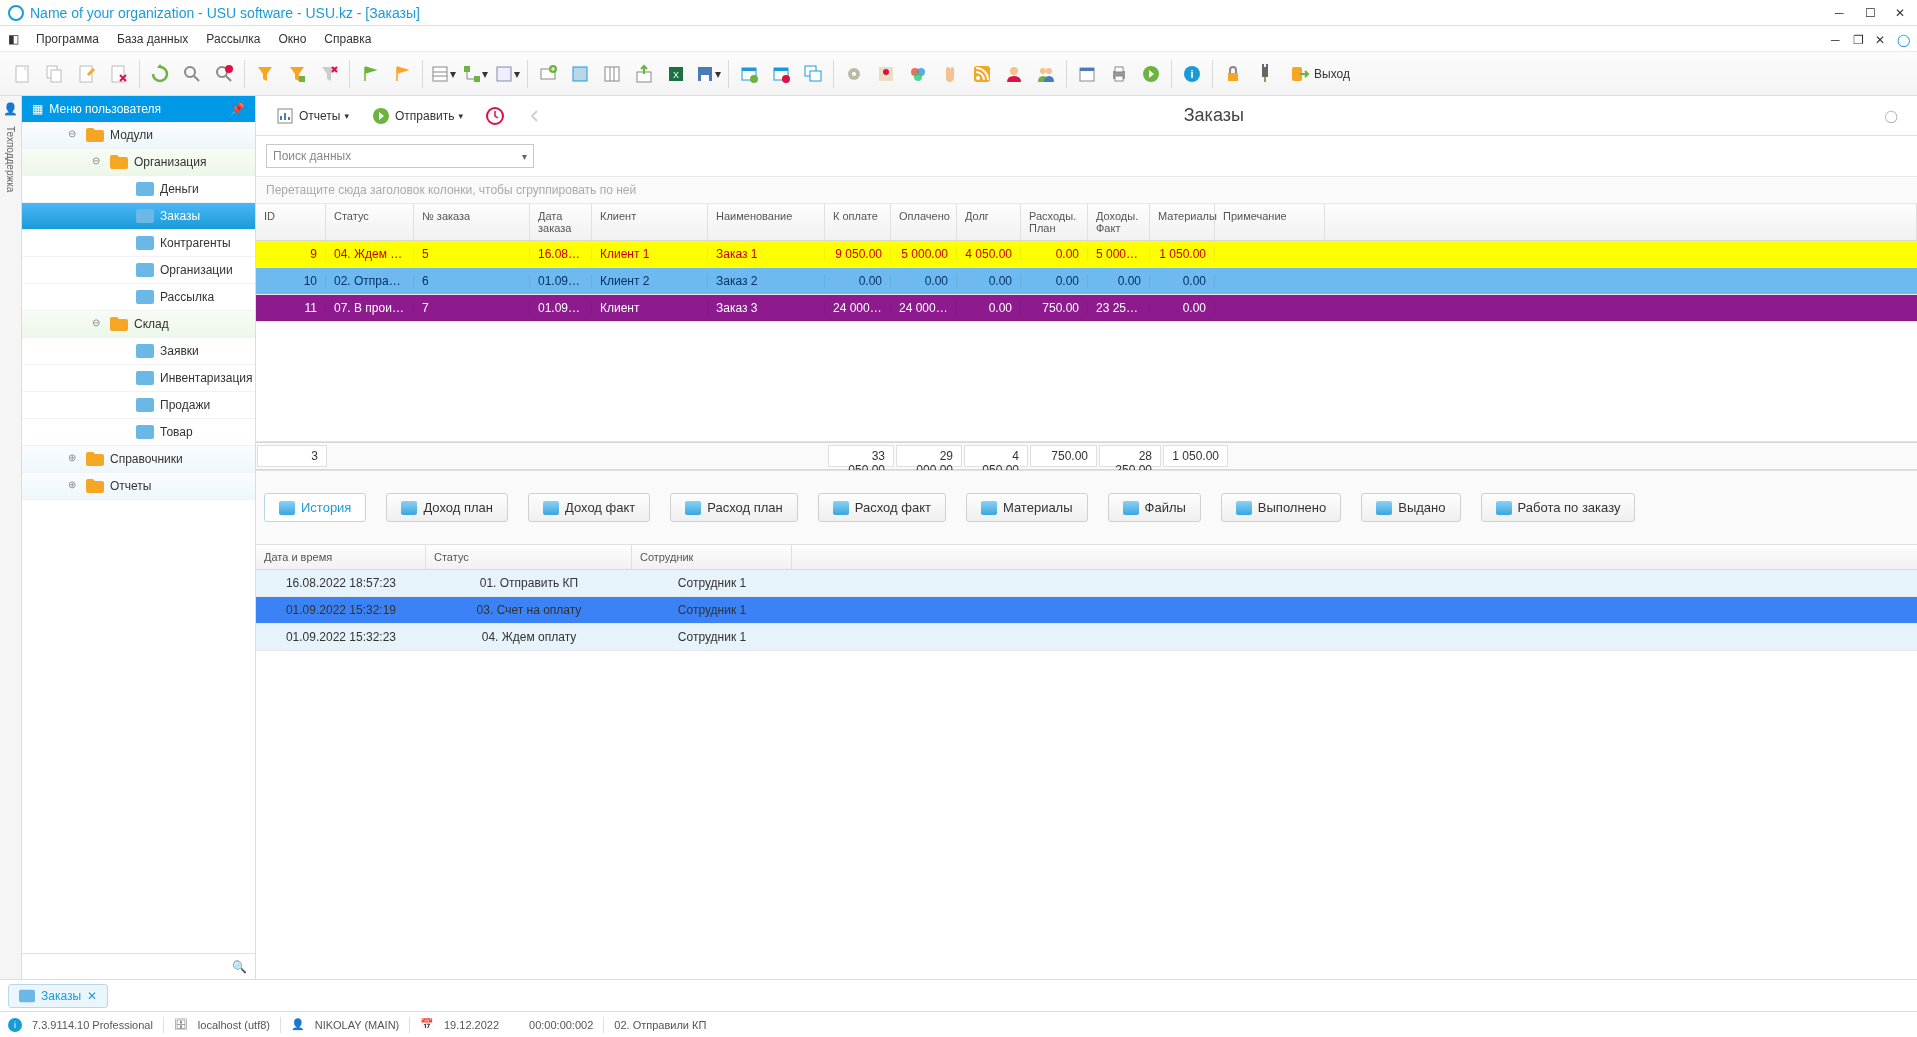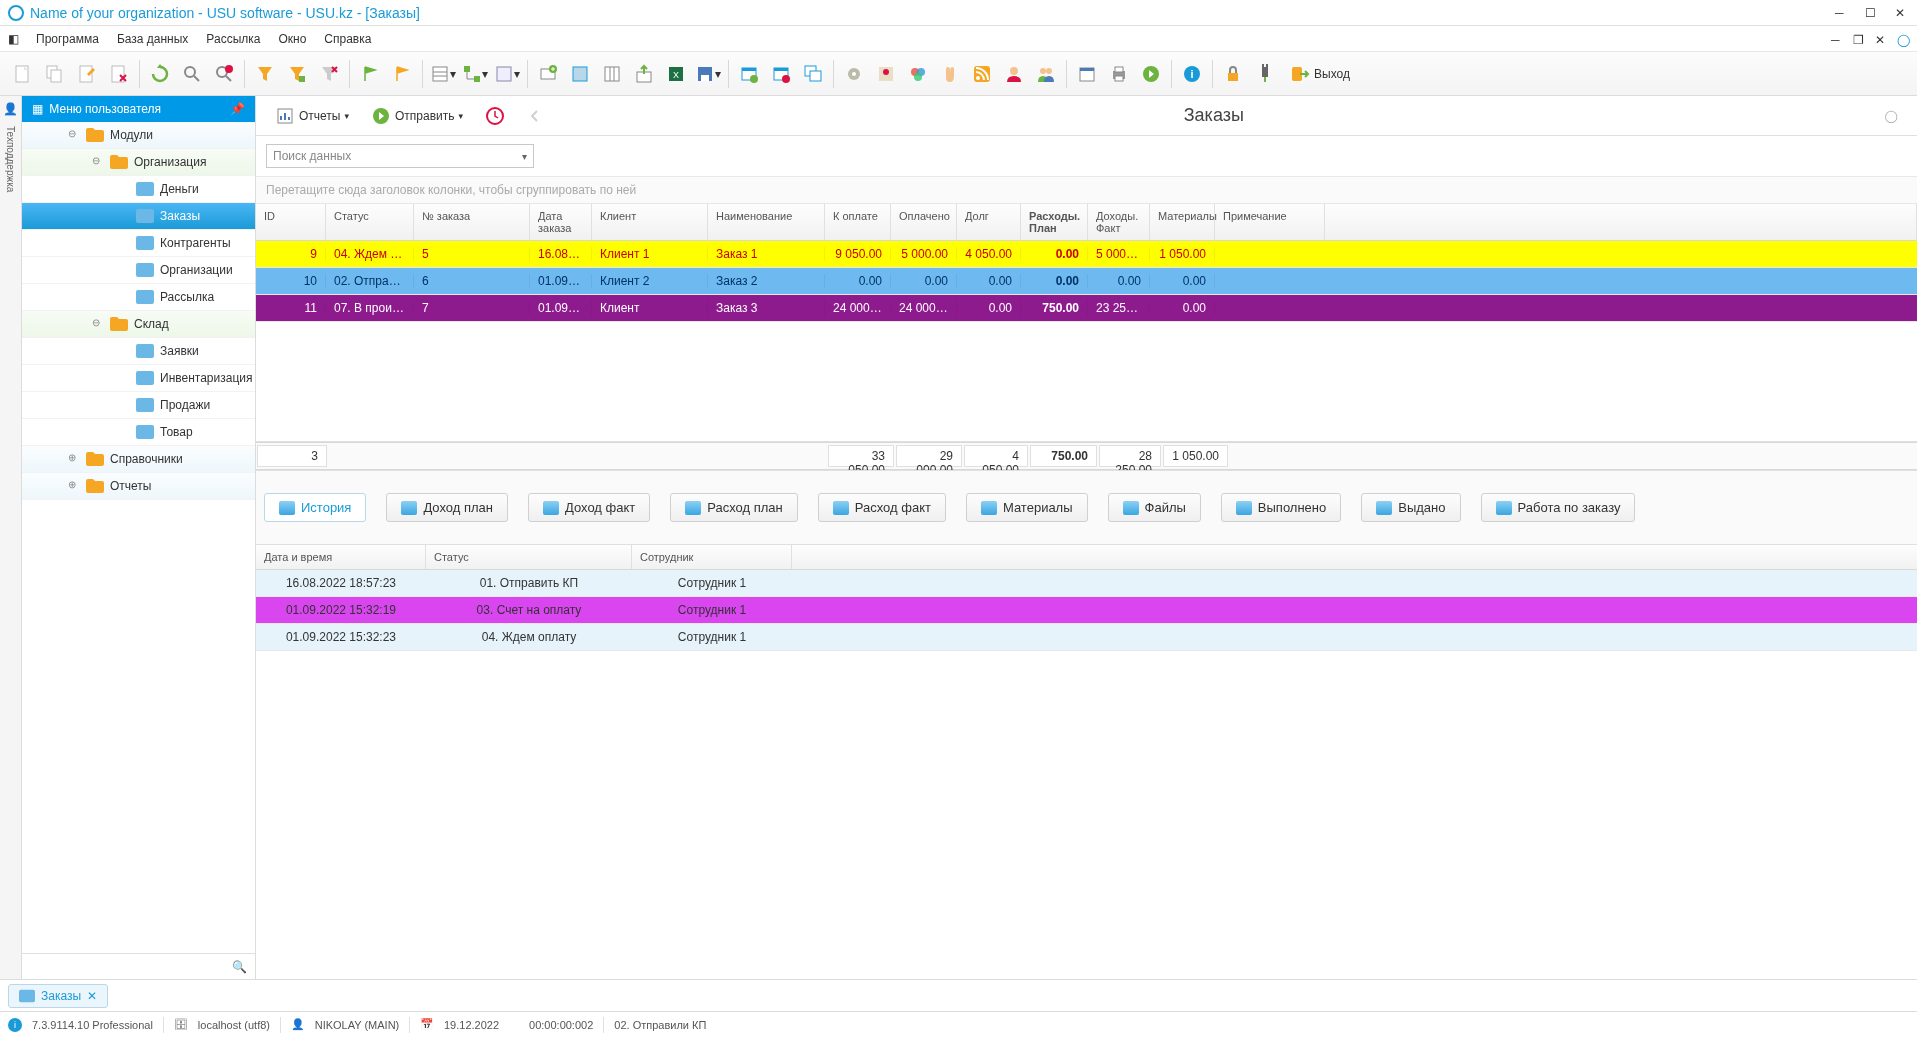--- a/index.html
+++ b/index.html
@@ -67,37 +67,37 @@
 .grow.r2 { background: #8e1b8e; color: #fff; }
 .rnum { text-align: right; }
 .gridblank { height: 120px; border-bottom: 1px solid #e0e0e0; }
 
 .totals { display: flex; height: 28px; border-top: 1px solid #d8d8d8; border-bottom: 1px solid #d8d8d8; background: #fafafa; }
 .totals .tc { border: 1px solid #e0e0e0; margin: 2px 1px; padding: 3px 8px; font-size: 12px; text-align: right; background: #fff; }
 
 
 .c-id { width: 70px; } .c-status { width: 88px; } .c-ordnum { width: 116px; } .c-date { width: 62px; }
 .c-client { width: 116px; } .c-name { width: 117px; } .c-pay { width: 66px; } .c-paid { width: 66px; }
-.c-debt { width: 64px; } .c-expplan { width: 67px; font-weight: bold; } .c-incfact { width: 62px; } .c-mat { width: 65px; }
+.c-debt { width: 64px; } .c-expplan { width: 67px; } .c-incfact { width: 62px; } .c-mat { width: 65px; }
 .c-note { width: 110px; } .c-rest { flex: 1; }
 
 
 .tabs { display: flex; gap: 20px; padding: 22px 8px; border-top: 1px solid #e0e0e0; border-bottom: 1px solid #e0e0e0; background: #fafafa; flex-wrap: wrap; }
 .tab { display: flex; align-items: center; gap: 6px; padding: 6px 14px; border: 1px solid #d0d0d0; background: linear-gradient(#fdfdfd,#efefef); border-radius: 3px; cursor: pointer; font-size: 13px; color: #333; }
 .tab.active { background: #fff; color: #1a9bd7; border-color: #b8d8ea; }
 .tab .tico { width: 16px; height: 14px; background: linear-gradient(#8bd0f5,#3ba6e0); border-radius: 2px; }
 
 
 .subgrid { flex: 1; overflow: auto; }
 .sgh { display: flex; background: linear-gradient(#fdfdfd,#f1f1f1); border-bottom: 1px solid #d8d8d8; }
 .sgh .sh { padding: 6px 8px; border-right: 1px solid #e0e0e0; font-size: 11px; color: #555; }
 .sgr { display: flex; height: 27px; align-items: center; border-bottom: 1px solid #e8e8e8; text-align: center; }
 .sgr .sc { padding: 0 8px; font-size: 12px; }
 .sgr.s0 { background: #e6f3fb; }
-.sgr.s1 { background: #d946ef; }
+.sgr.s1 { background: #3b82f6; }
 .sgr.s2 { background: #e6f3fb; }
 .sc-dt { width: 170px; } .sc-st { width: 206px; } .sc-emp { width: 160px; }
 
 
 .wintabs { height: 32px; display: flex; align-items: center; padding: 4px 8px; border-top: 1px solid #dcdcdc; }
 .wtab { display: flex; align-items: center; gap: 6px; padding: 4px 10px; border: 1px solid #b8d8ea; background: #eaf5fc; border-radius: 3px; cursor: pointer; }
 .wtab .close { color: #1a9bd7; font-size: 12px; }
 
 
 .statusbar { height: 26px; display: flex; align-items: center; padding: 0 8px; gap: 10px; border-top: 1px solid #dcdcdc; font-size: 11px; color: #555; }

